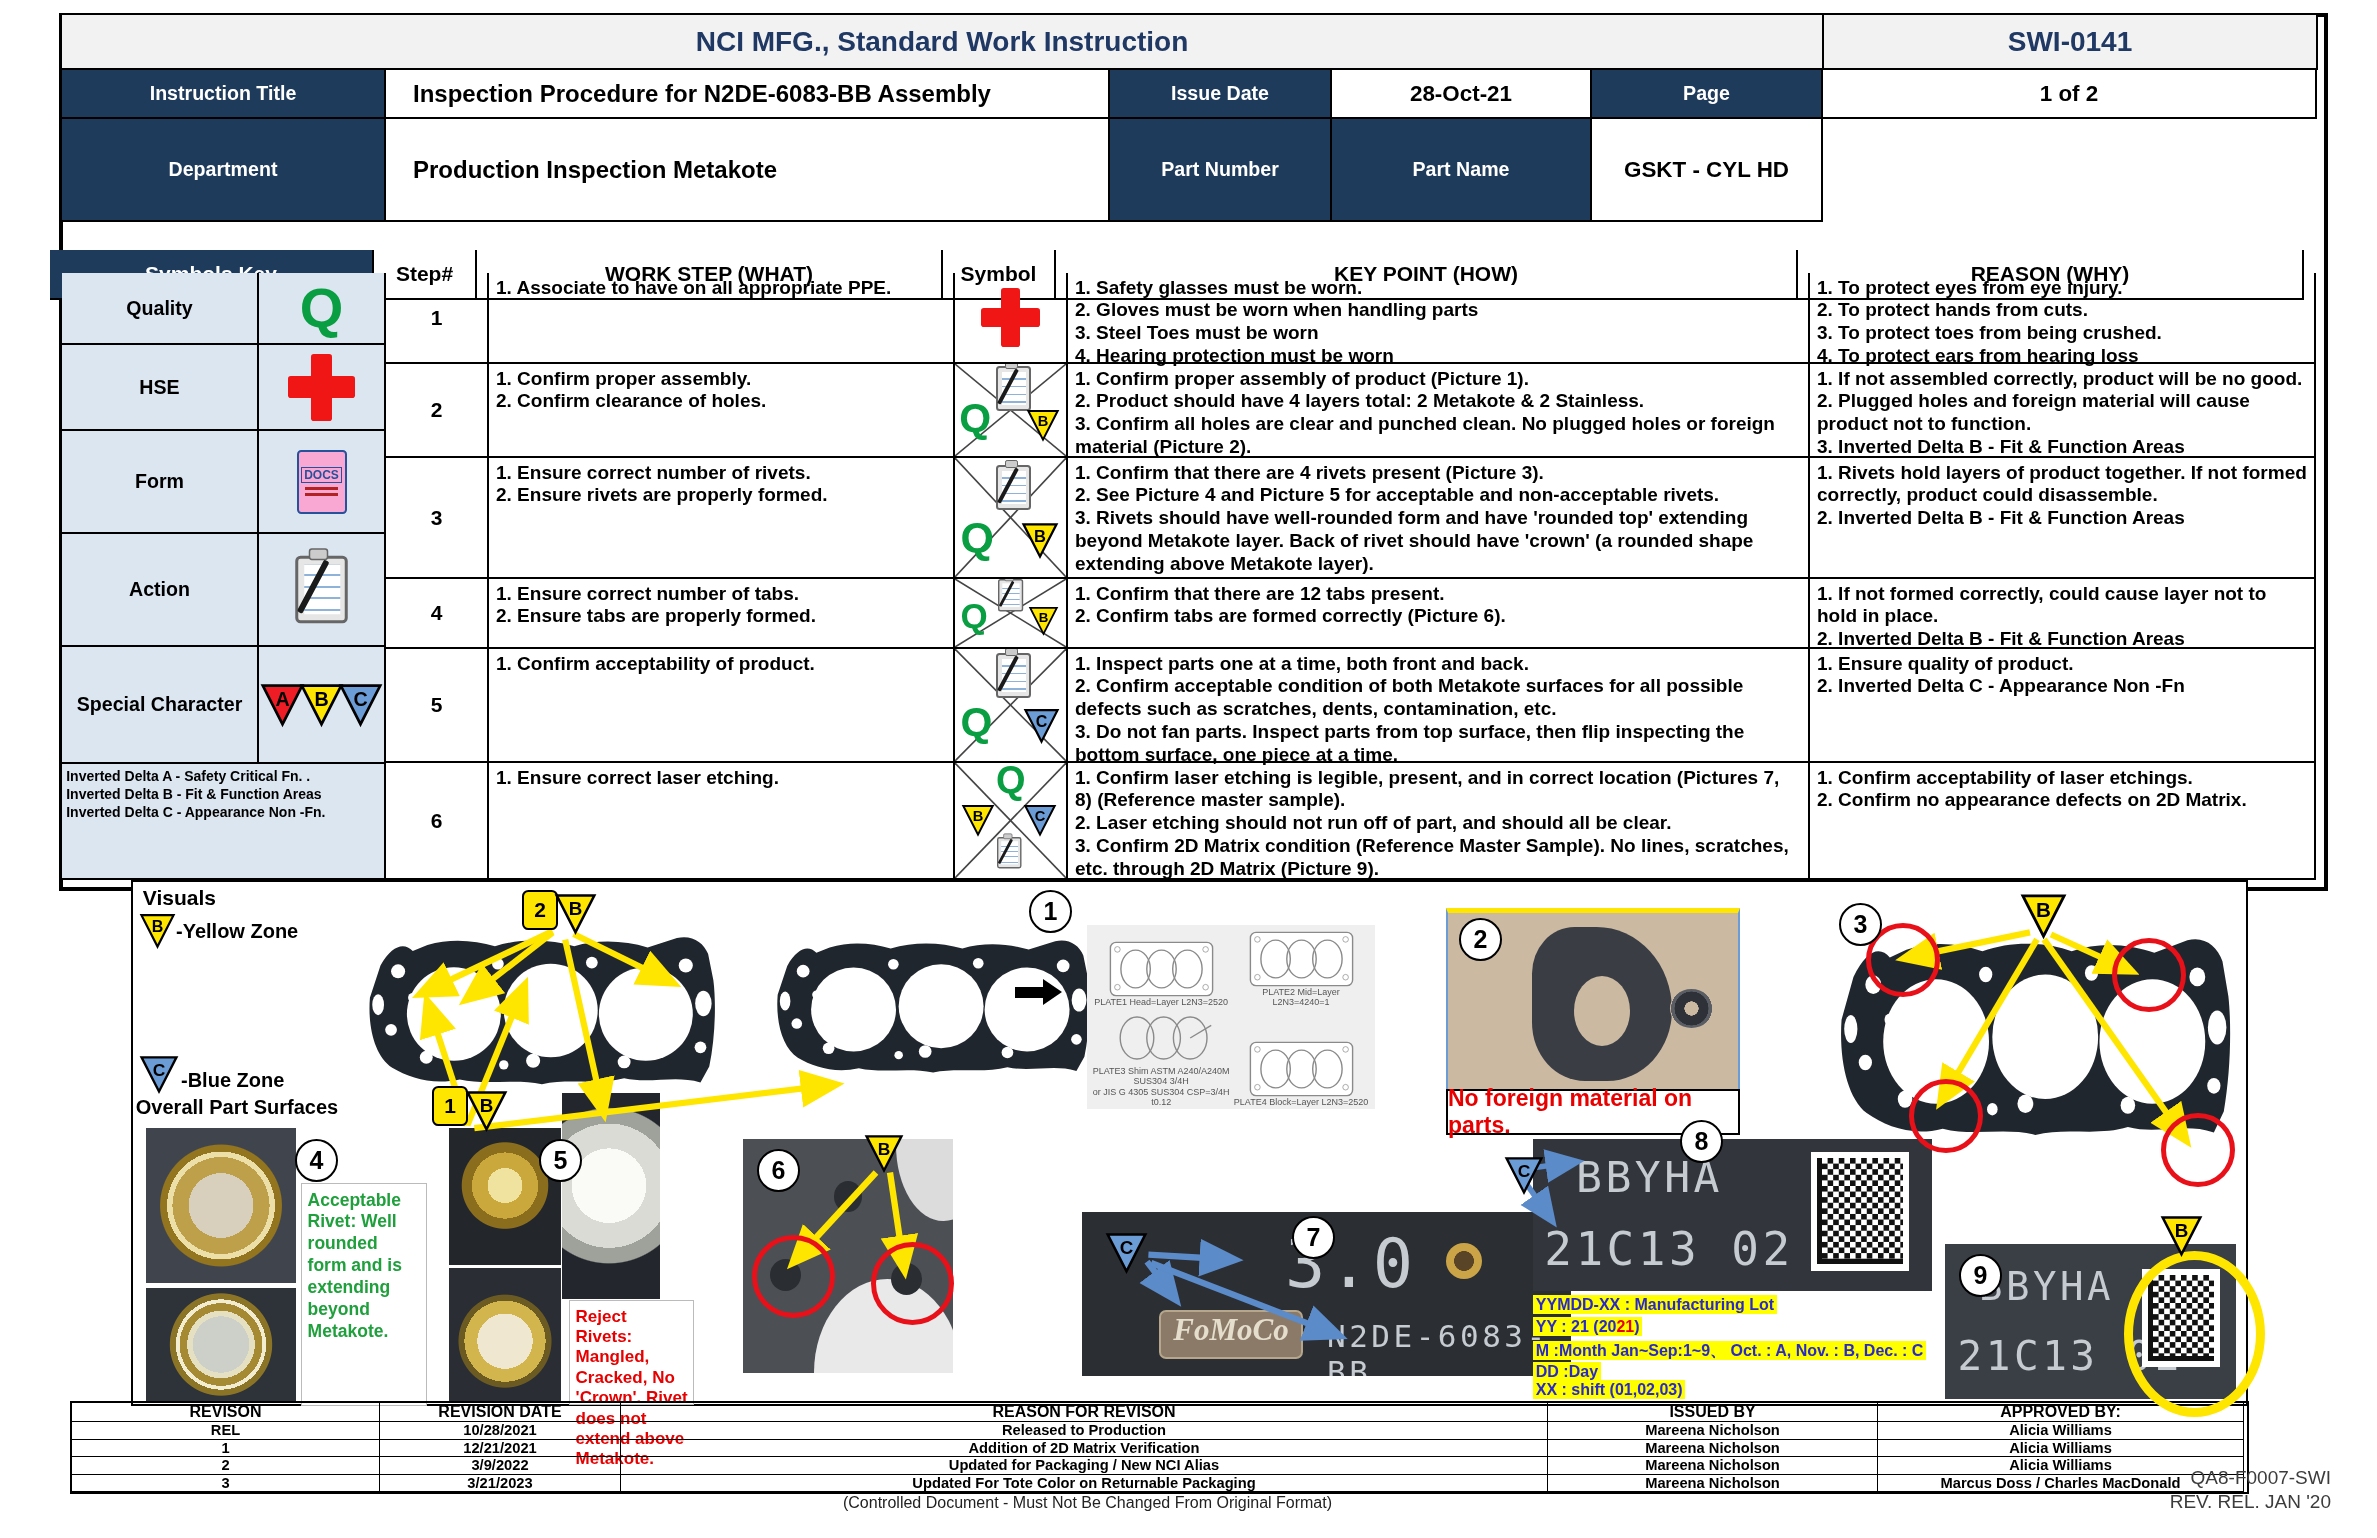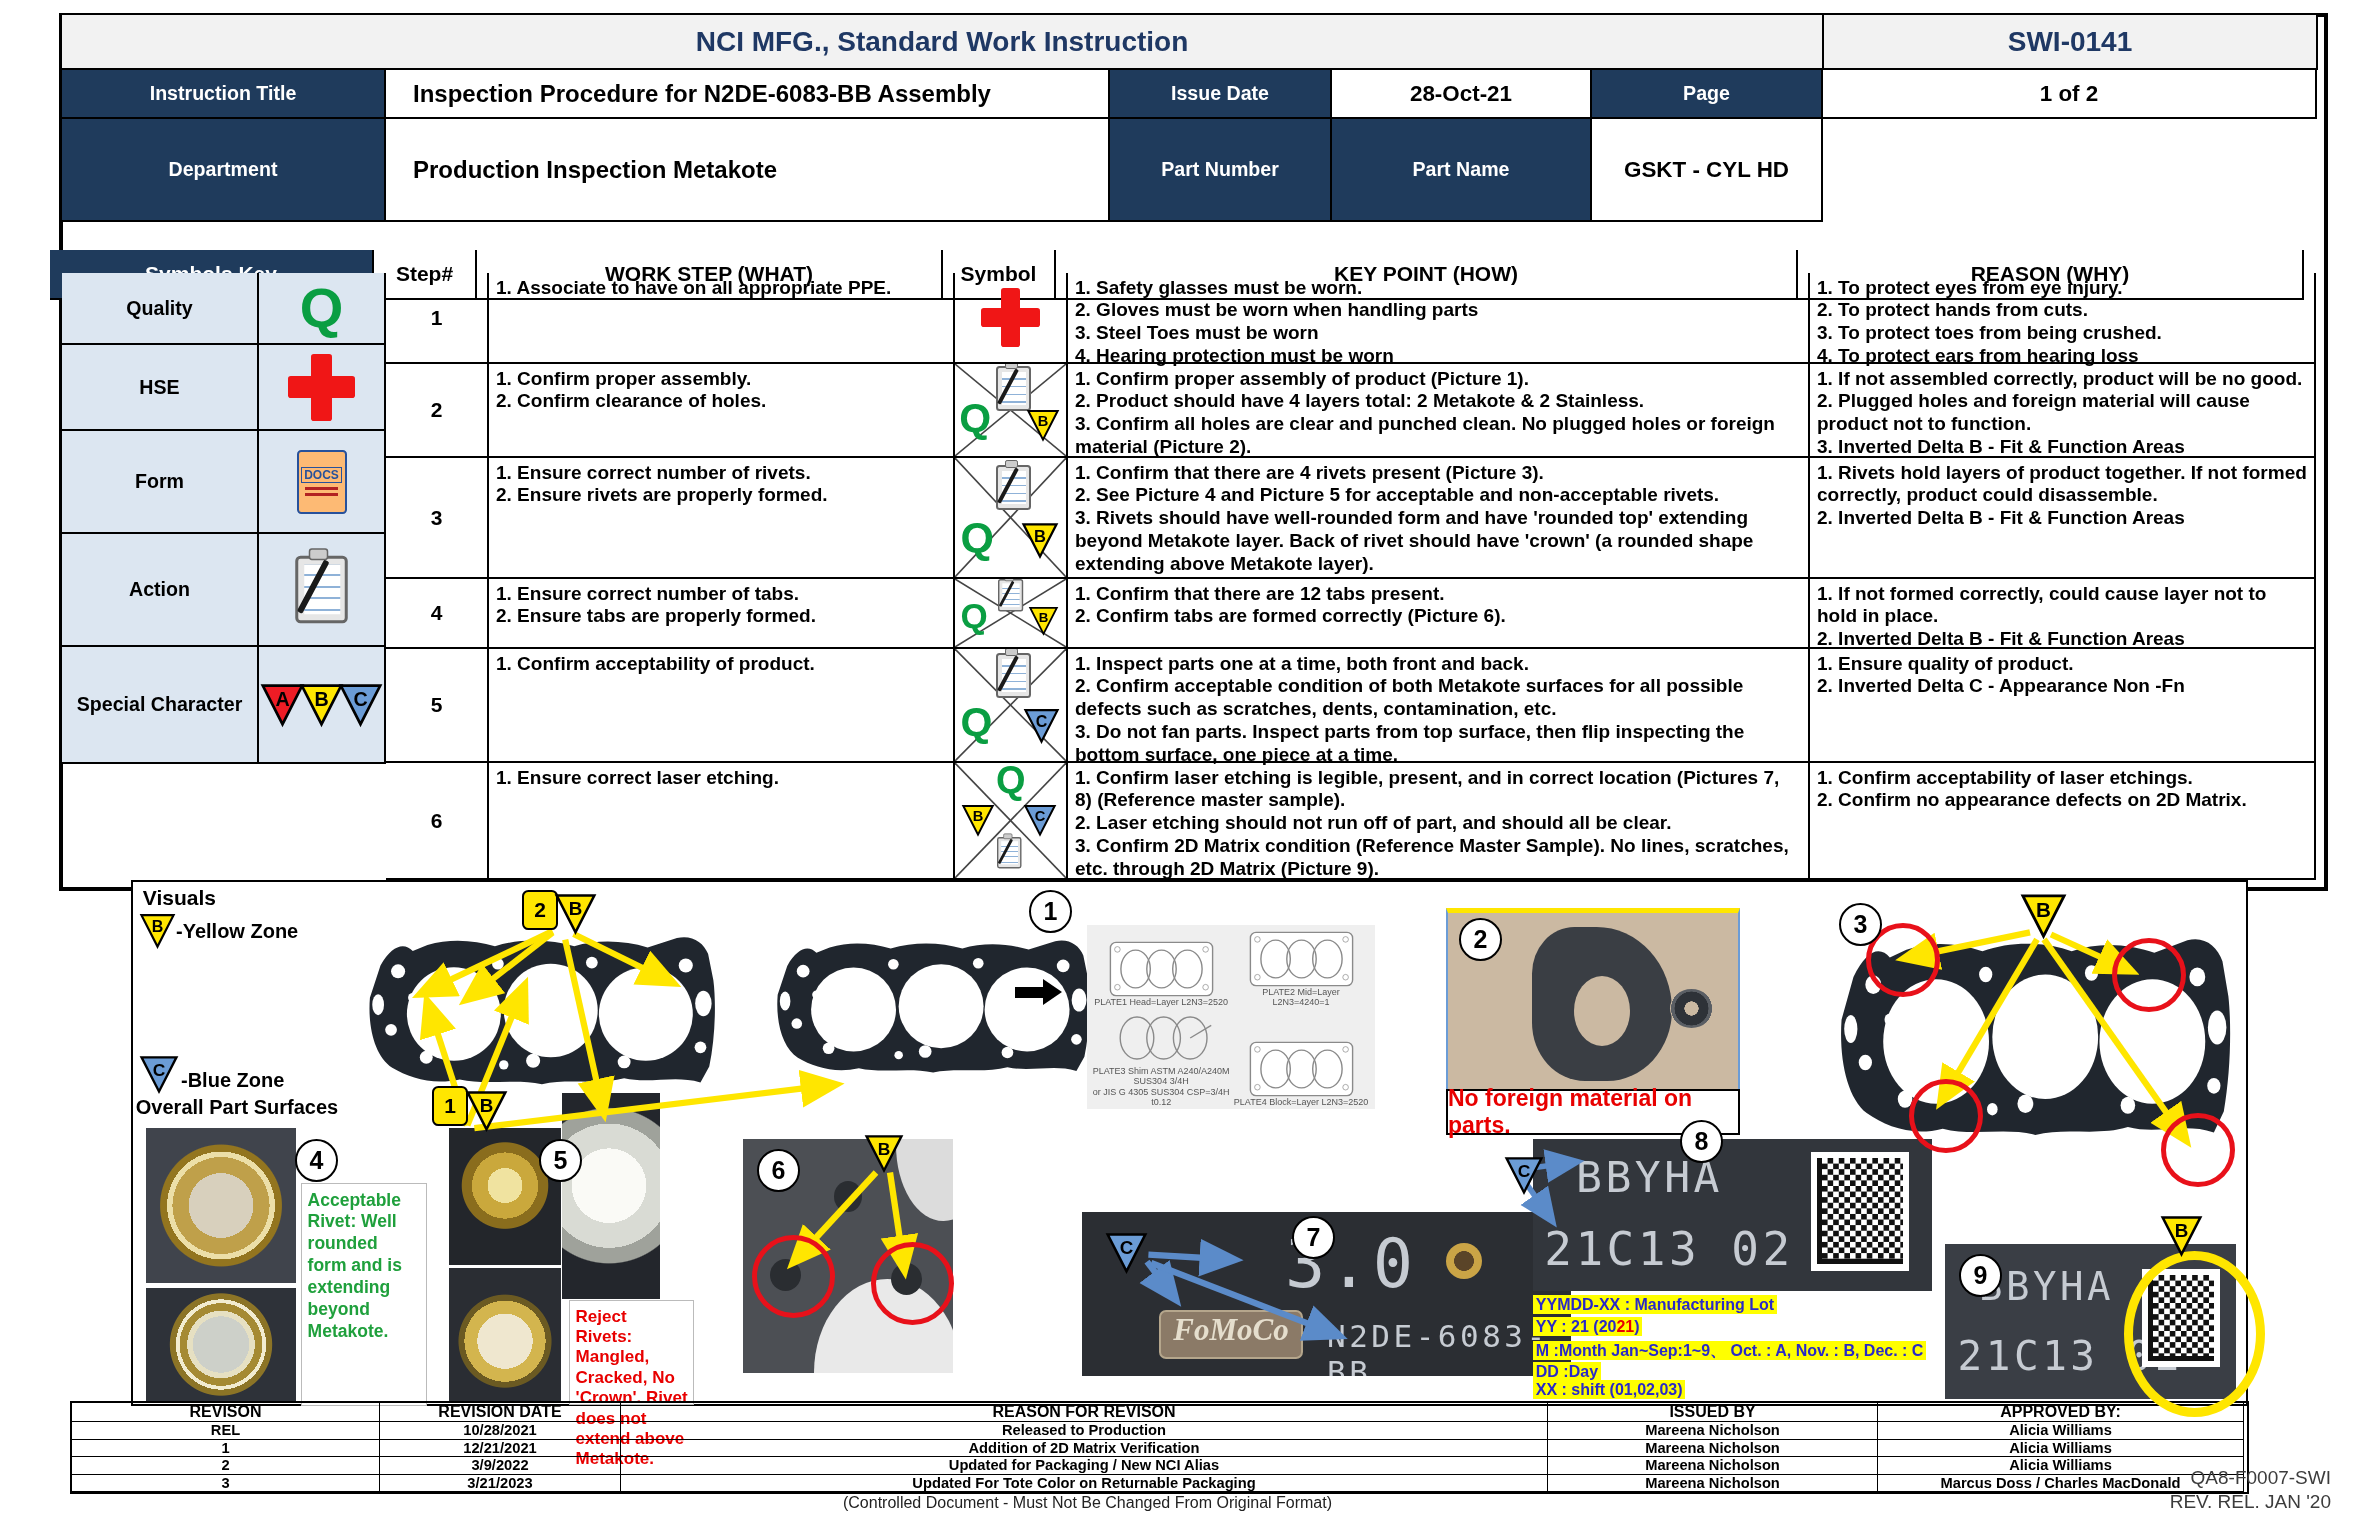--- a/index.html
+++ b/index.html
@@ -40,21 +40,21 @@
   
   .qletter{color:#0a9e42;font-weight:bold;font-family:"Liberation Sans",sans-serif;line-height:.9;}
   .cross{position:relative;}
   .cross::before{content:"";position:absolute;left:0;right:0;top:34%;height:32%;background:#f01616;border-radius:2.8px;}
   .cross::after{content:"";position:absolute;top:0;bottom:0;left:34%;width:32%;background:#f01616;border-radius:2.8px;}
   .clip{position:absolute;width:31px;height:41px;background:#e6e6e6;border:2.1px solid #666;border-radius:3.5px;}
   .clip::before{content:"";position:absolute;top:-7px;left:7px;width:11.2px;height:6.3px;background:#ccc;border:1.4px solid #666;border-radius:2.1px;}
   .clip::after{content:"";position:absolute;left:3.5px;top:4.2px;right:3.5px;bottom:4.2px;
                background:repeating-linear-gradient(180deg,#fff 0 6.3px,#8fb2d8 6.3px 7.7px);}
   .pen{position:absolute;width:3.5px;height:39px;background:#1a1a1a;transform:rotate(28deg);left:8.4px;top:-1.4px;border-radius:1.4px;z-index:2;}
-  .docs{width:46px;height:60px;border:2.8px solid #27519b;border-radius:4.2px;background:#fdba74;
+  .docs{width:46px;height:60px;border:2.8px solid #27519b;border-radius:4.2px;background:#f9a8d4;
         display:flex;flex-direction:column;align-items:center;justify-content:center;gap:3.5px;}
   .docs span{font-size:12px;font-weight:bold;color:#27519b;border:1.4px solid #27519b;padding:0 2.1px;}
   .docs i{display:block;width:70%;height:2.8px;background:#b22222;}
   .tri{overflow:visible;}
   .tri polygon{stroke:#000;stroke-width:3;}
   .tri.b polygon{fill:#ffe600;}
   .tri.c polygon{fill:#6b9cd6;}
   .tri.a polygon{fill:#ee1c25;}
   .tri text{font-size:22px;font-weight:bold;text-anchor:middle;fill:#000;}
   
@@ -219,20 +219,23 @@
         </svg>
       <svg class="tri b" width="43" height="43" viewBox="0 0 48 48" style="margin-left:-4.2px">
           <polygon points="2,3 46,3 24,46"></polygon>
           <text x="24" y="26">B</text>
         </svg>
       <svg class="tri c" width="43" height="43" viewBox="0 0 48 48" style="margin-left:-4.2px">
           <polygon points="2,3 46,3 24,46"></polygon>
           <text x="24" y="26">C</text>
         </svg>
     </div>
+    <div class="cell key legend">Inverted Delta A - Safety Critical Fn. .
+Inverted Delta B - Fit &amp; Function Areas
+Inverted Delta C  - Appearance Non -Fn.</div>
   </div>
 
   <div class="steps-grid">
 
     <div class="cell stepnum">1</div>
     <div class="cell txt">1. Associate to have on all appropriate PPE.</div>
     <div class="cell sym-cell" style="display:flex;align-items:center;justify-content:center">
       <div class="cross" style="width:59px;height:59px;position:relative"></div>
     </div>
     <div class="cell txt">1. Safety glasses must be worn.

